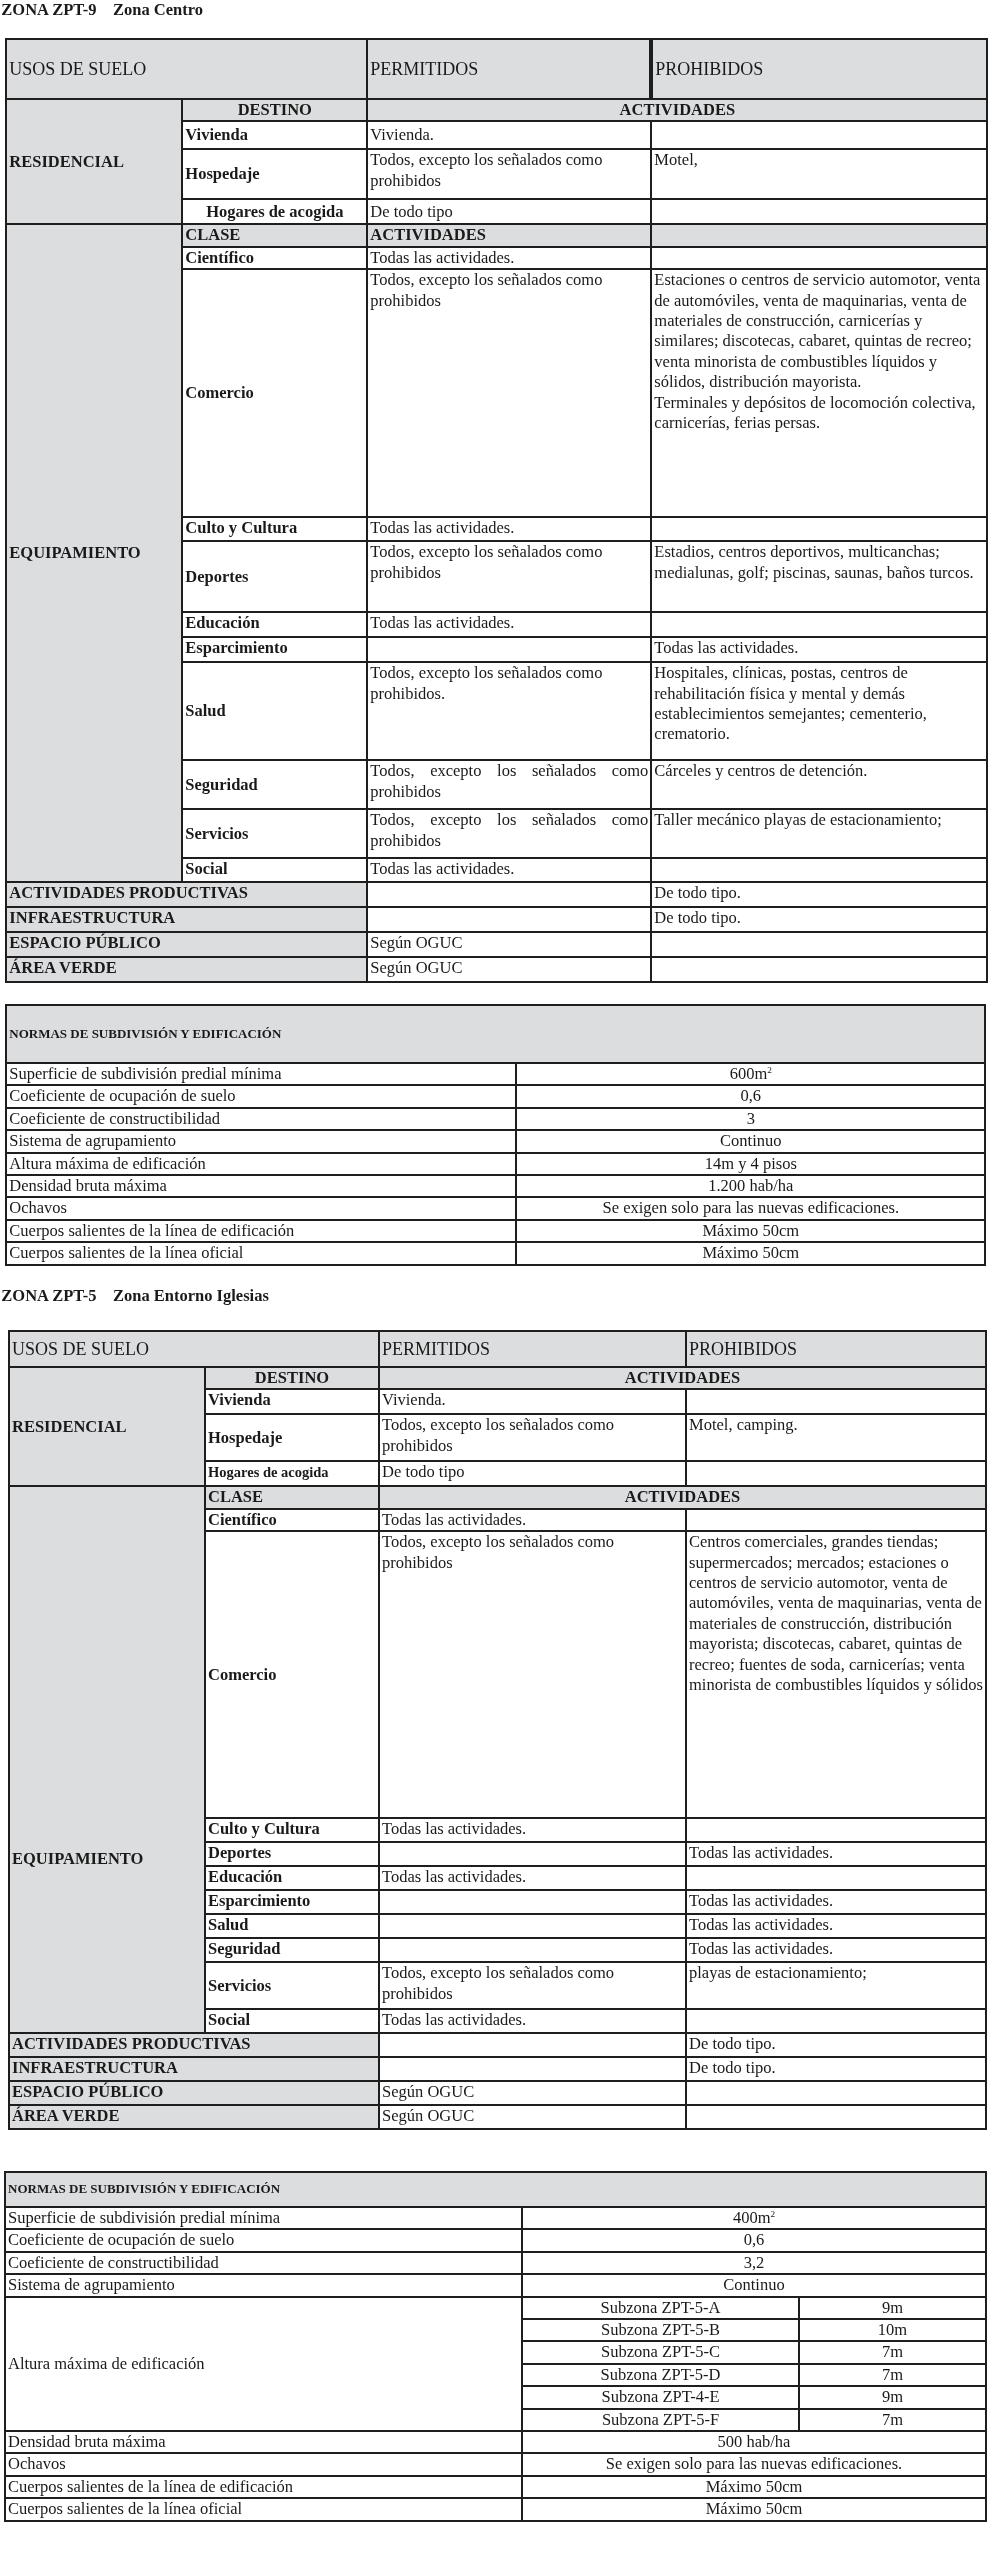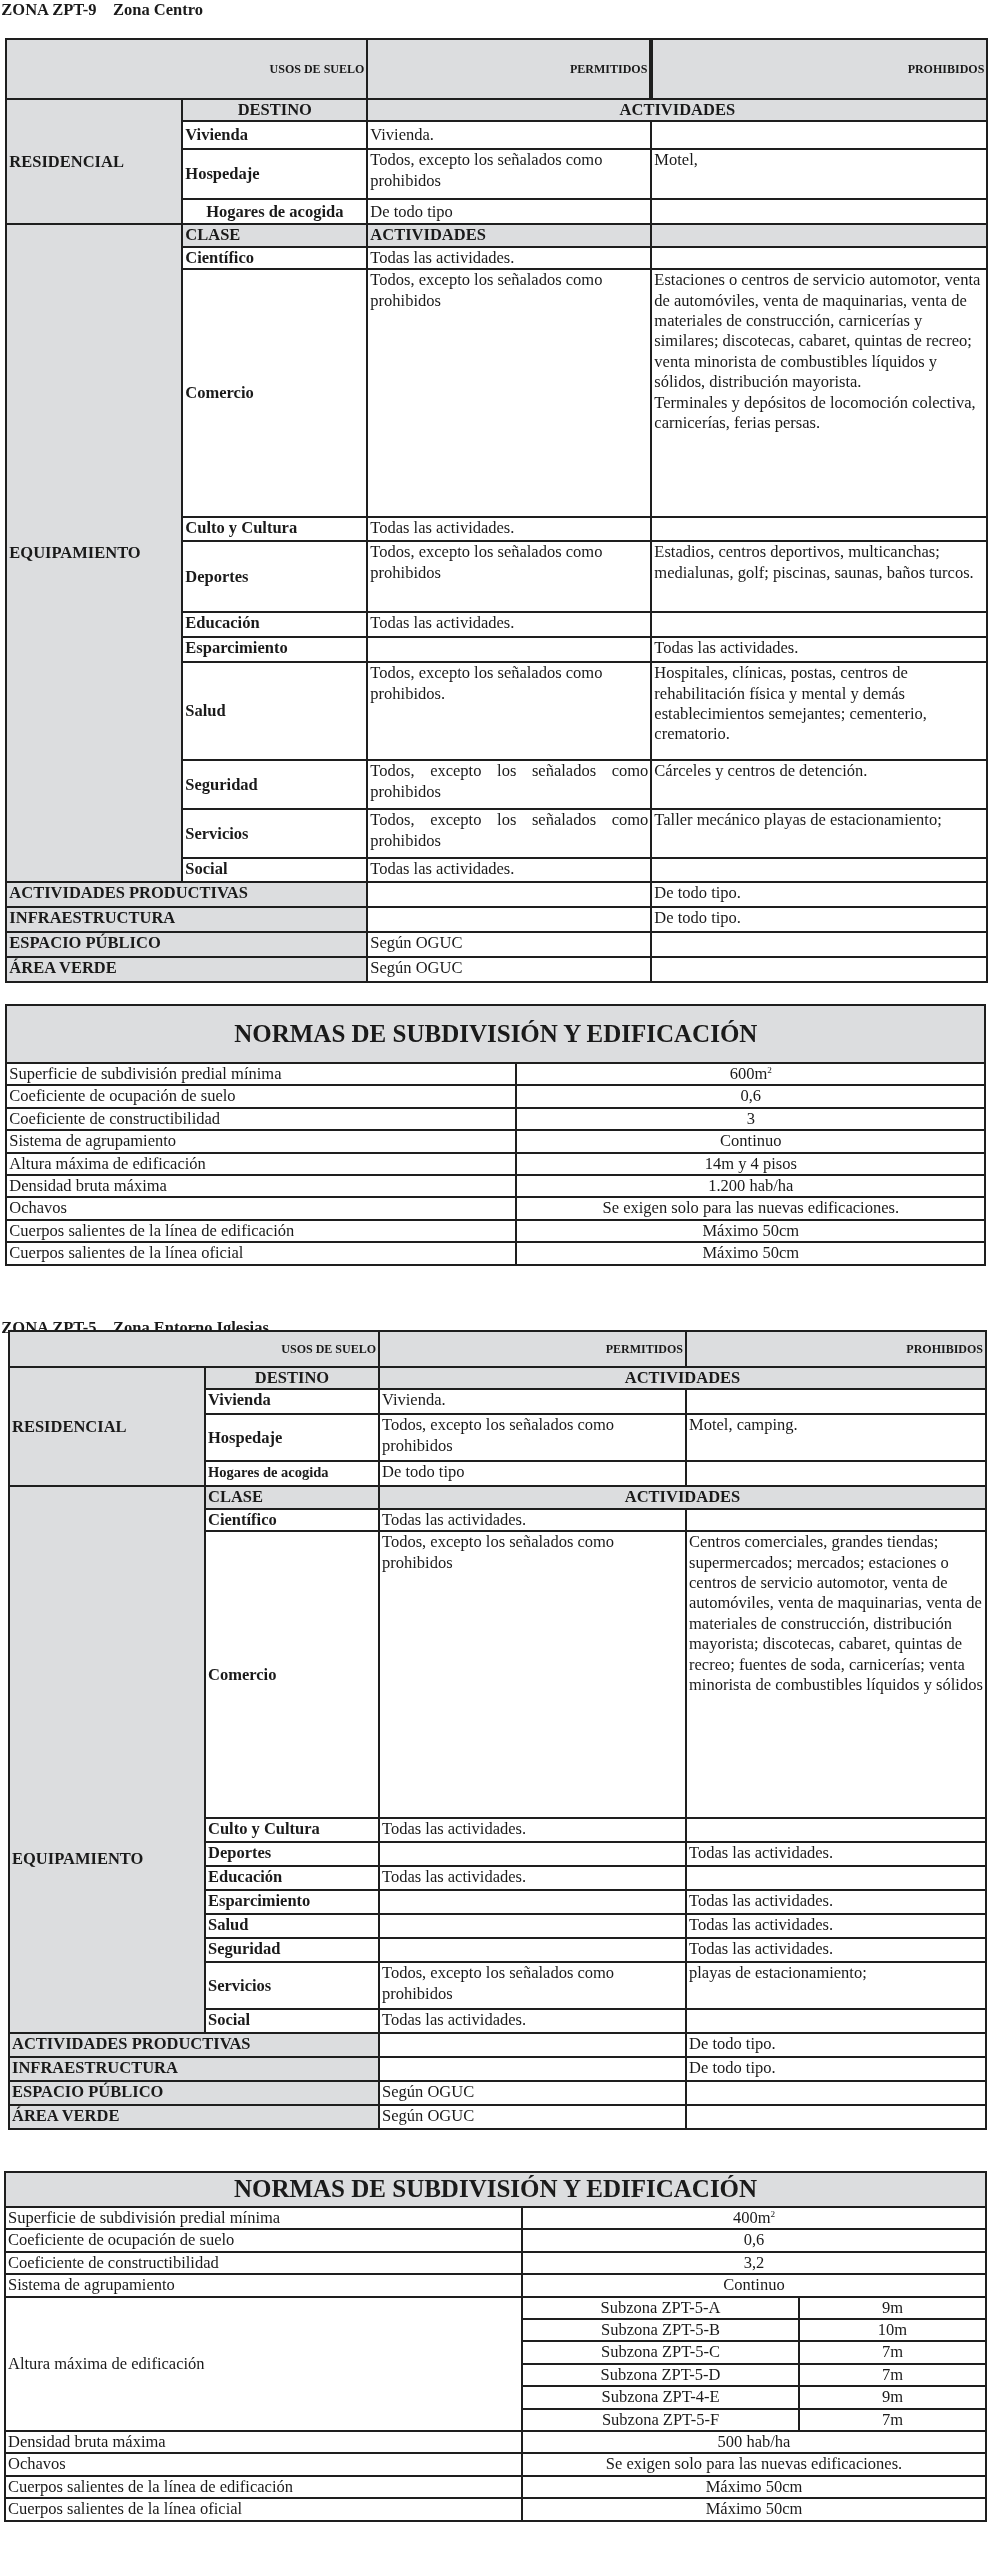--- a/index.html
+++ b/index.html
@@ -5,26 +5,26 @@
   html, body { margin: 0; padding: 0; background: #ffffff; }
   body { width: 989px; height: 2576px; position: relative; overflow: hidden;
          font-family: "Liberation Serif", "DejaVu Serif", serif; color: #1a1a1a; }
   .zone-title { position: absolute; left: 1.3px; font-weight: bold; font-size: 16.5px; white-space: pre; }
   table { position: absolute; border-collapse: collapse; table-layout: fixed; font-size: 16.5px; }
   td { border: 2.6px solid #1e1e1e; padding: 0 2px; vertical-align: top; line-height: 20.4px; }
   .g { background: #dcdddf; }
   .b { font-weight: bold; }
   .c { text-align: center; }
   .vm { vertical-align: middle; }
-  .hdr td { height: 58px; vertical-align: middle; text-align: right; font-weight: bold; font-size: 12px; }
+  .hdr td { height: 58px; vertical-align: middle; text-align: left; font-weight: normal; font-size: 18px; }
   .sub td { height: 20px; }
   .j { text-align: justify; text-align-last: left; }
   sup { font-size: 9.2px; line-height: 0; }
   .n td { height: 20.4px; margin-left: 26px; }
-  .nt td { height: 56px; vertical-align: middle; text-align: center; font-weight: bold; font-size: 25px; }
+  .nt td { height: 56px; vertical-align: middle; font-weight: bold; font-size: 13px; }
 </style>
 </head>
 <body>
 
 <div class="zone-title" style="top:0px;">ZONA ZPT-9    Zona Centro</div>
 
 <table style="left:5.3px; top:38px; width:980px;">
   <colgroup>
       <col style="width:176px">
       <col style="width:185px">
@@ -180,21 +180,21 @@
         <td>Cuerpos salientes de la línea de edificación</td>
         <td class="c">Máximo 50cm</td>
       </tr>
   <tr class="n">
         <td>Cuerpos salientes de la línea oficial</td>
         <td class="c">Máximo 50cm</td>
       </tr>
 </tbody>
   </table>
 
-<div class="zone-title" style="top:1286px;margin-top:32px;">ZONA ZPT-5    Zona Entorno Iglesias</div>
+<div class="zone-title" style="top:1286px;">ZONA ZPT-5    Zona Entorno Iglesias</div>
 
 <table style="left:8px; top:1330px; width:977px;">
   <colgroup>
       <col style="width:196px">
       <col style="width:174px">
       <col style="width:307px">
       <col style="width:300px">
     </colgroup>
   <tbody>
       <tr class="hdr">

